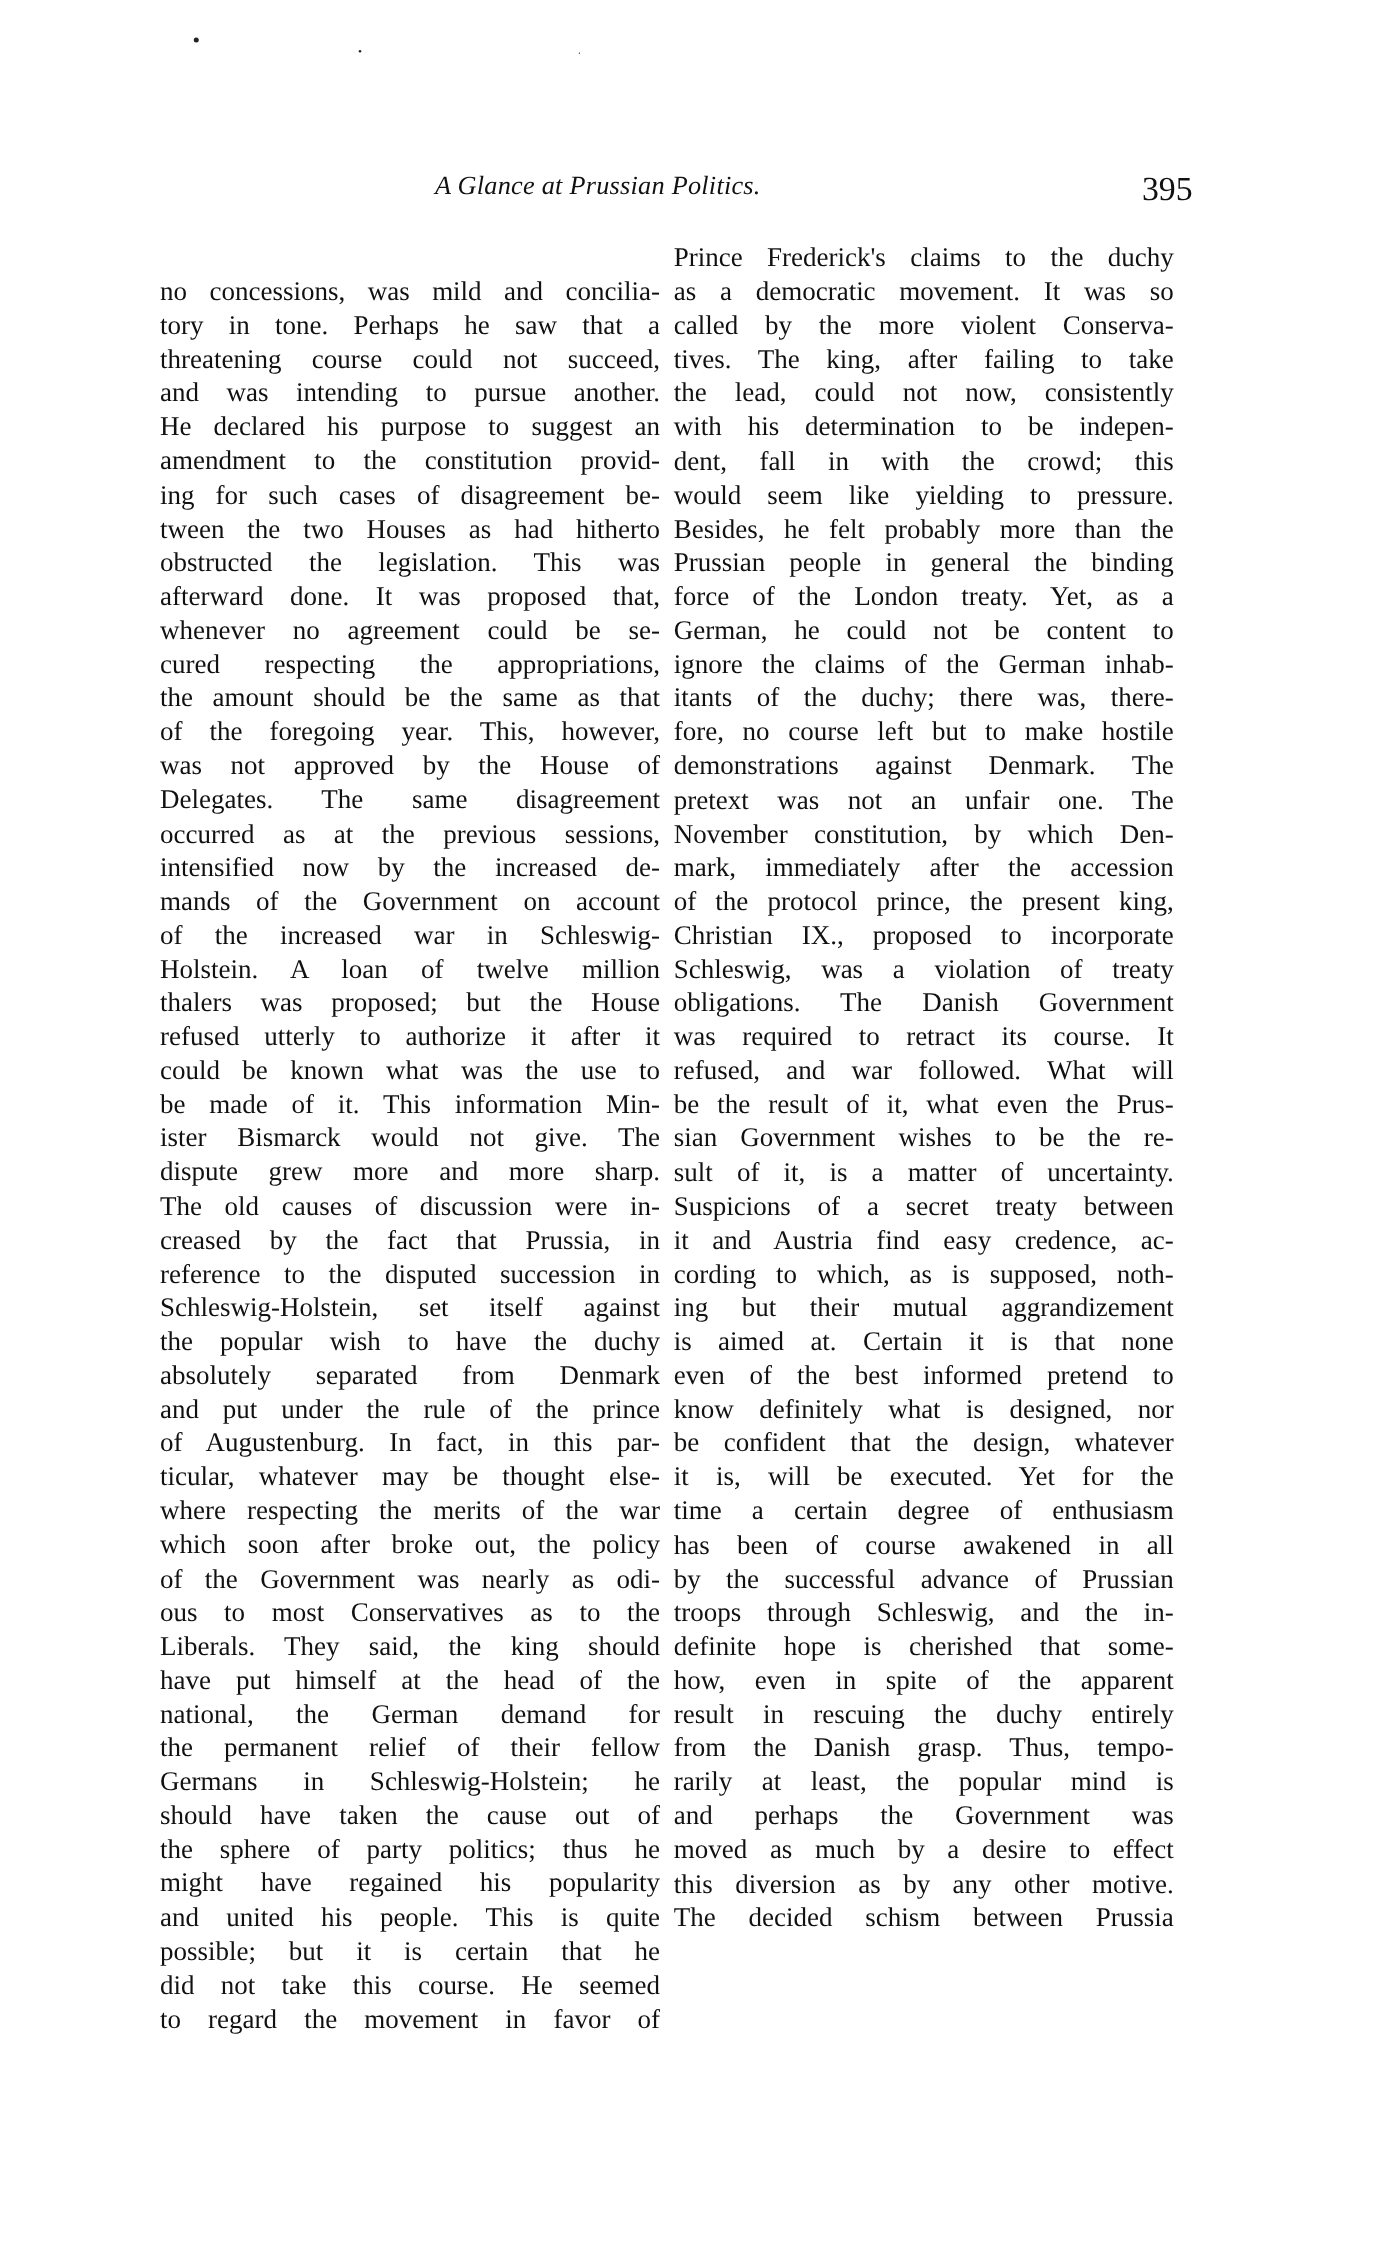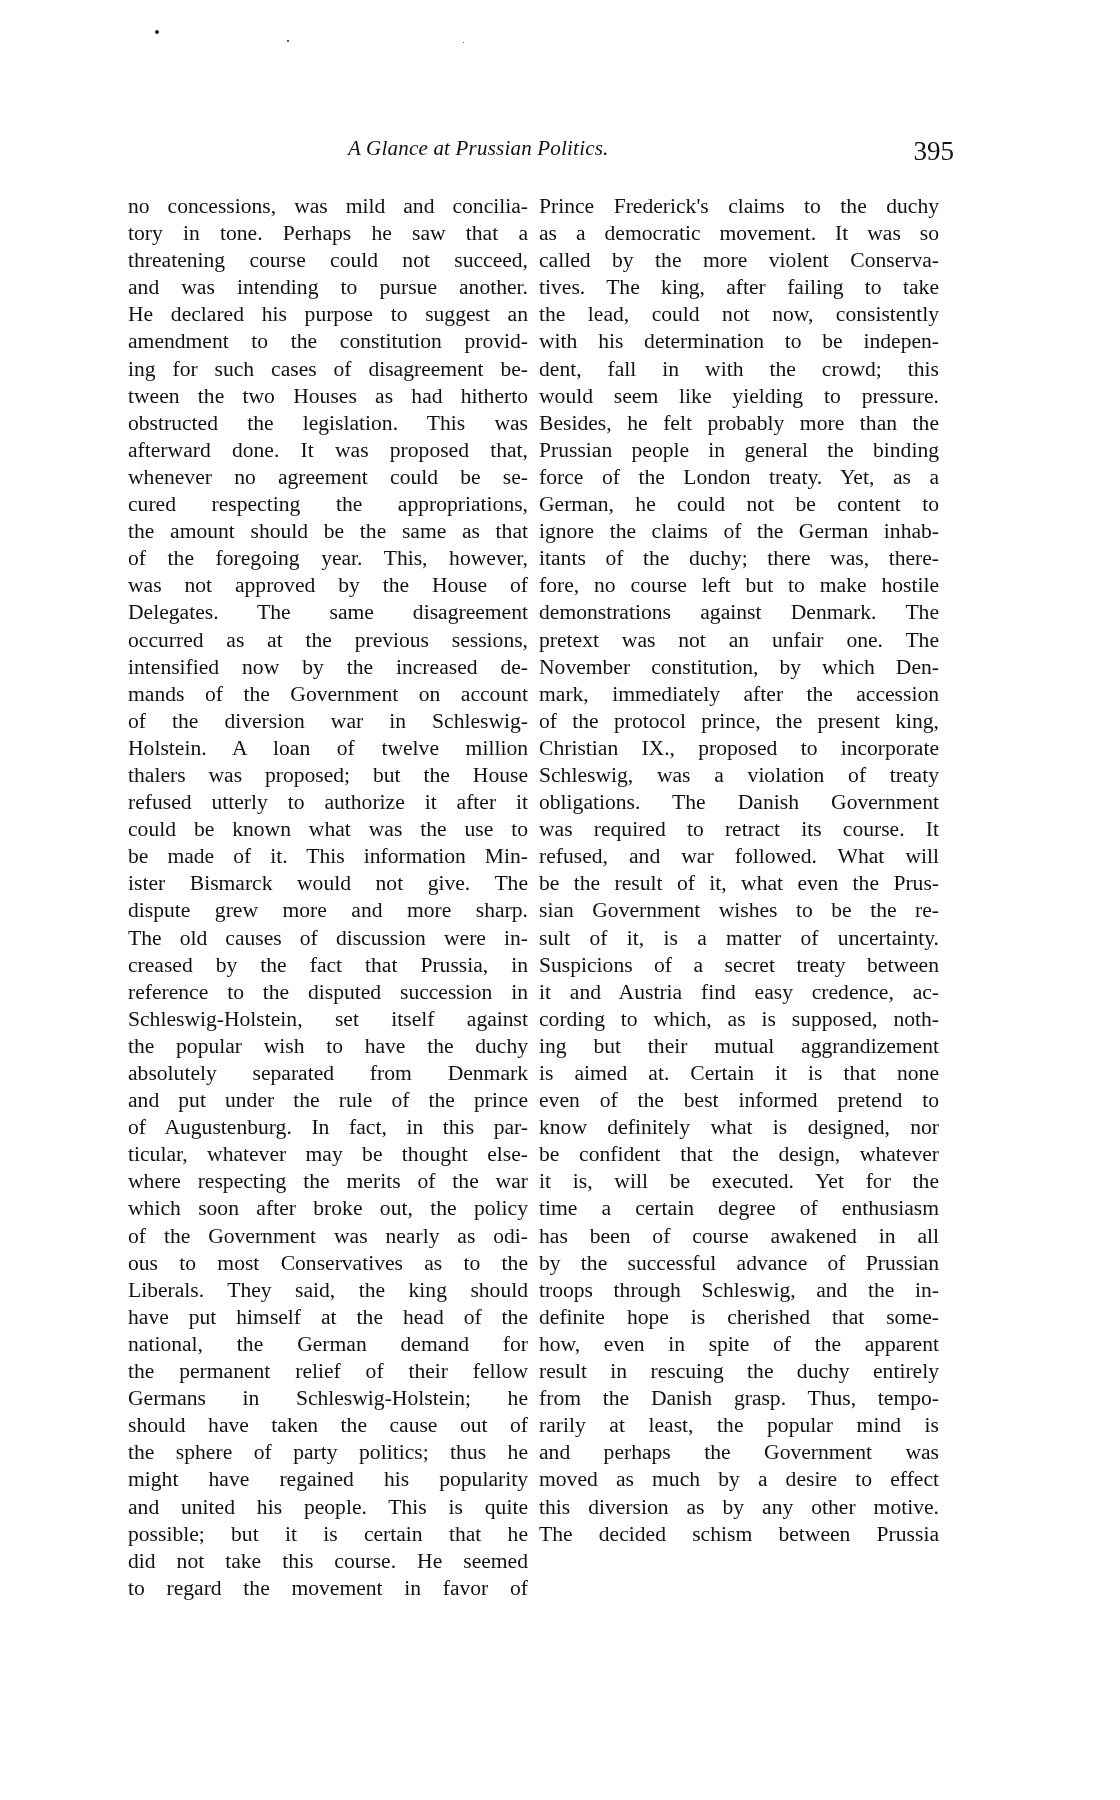--- a/index.html
+++ b/index.html
@@ -2,21 +2,21 @@
 <html><head>
 <meta charset="utf-8">
 <style>
   html, body { margin: 0; padding: 0; background: #ffffff; }
   body { width: 1120px; height: 1800px; position: relative; overflow: hidden; color: #111; font-family: "Liberation Serif", "DejaVu Serif", serif; }
   .speck { position: absolute; background: #222; border-radius: 50%; }
   .header { position: absolute; top: 136px; left: 128px; width: 826px; height: 36px; }
   .running-title { position: absolute; left: 220px; top: 0; font-style: italic; font-size: 21px; letter-spacing: 0.2px; }
   .page-number { position: absolute; right: 0; top: 0; font-size: 27px; text-align: center; }
   .column { position: absolute; top: 193px; width: 400px; font-size: 21.6px; line-height: 27.1px; }
-  .col-left { left: 128px; }
+  .col-left { left: 128px; margin-top: 27px; }
   .col-right { left: 539px; }
   .line { display: block; white-space: nowrap; text-align: justify; text-align-last: justify; height: 27.1px; overflow: visible; }
 </style>
 </head>
 <body>
 
 <div class="speck" style="left:155px;top:30px;width:4px;height:4px;"></div>
 <div class="speck" style="left:287px;top:40px;width:2px;height:2px;"></div>
 <div class="speck" style="left:463px;top:42px;width:1px;height:1px;"></div>
 
@@ -38,21 +38,21 @@
     <span class="line">afterward done. It was proposed that,</span>
     <span class="line">whenever no agreement could be se-</span>
     <span class="line">cured respecting the appropriations,</span>
     <span class="line">the amount should be the same as that</span>
     <span class="line">of the foregoing year. This, however,</span>
     <span class="line">was not approved by the House of</span>
     <span class="line">Delegates. The same disagreement</span>
     <span class="line">occurred as at the previous sessions,</span>
     <span class="line">intensified now by the increased de-</span>
     <span class="line">mands of the Government on account</span>
-    <span class="line">of the diversion war in Schleswig-</span>
+    <span class="line">of the increased war in Schleswig-</span>
     <span class="line">Holstein. A loan of twelve million</span>
     <span class="line">thalers was proposed; but the House</span>
     <span class="line">refused utterly to authorize it after it</span>
     <span class="line">could be known what was the use to</span>
     <span class="line">be made of it. This information Min-</span>
     <span class="line">ister Bismarck would not give. The</span>
     <span class="line">dispute grew more and more sharp.</span>
     <span class="line">The old causes of discussion were in-</span>
     <span class="line">creased by the fact that Prussia, in</span>
     <span class="line">reference to the disputed succession in</span>

